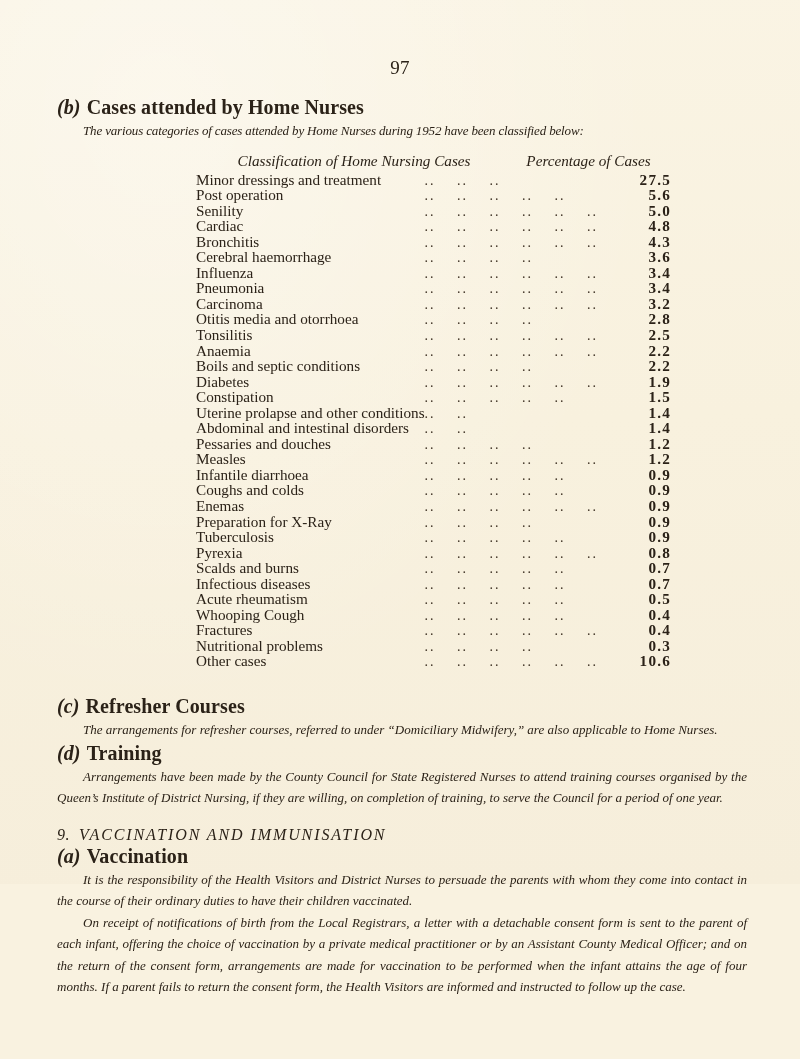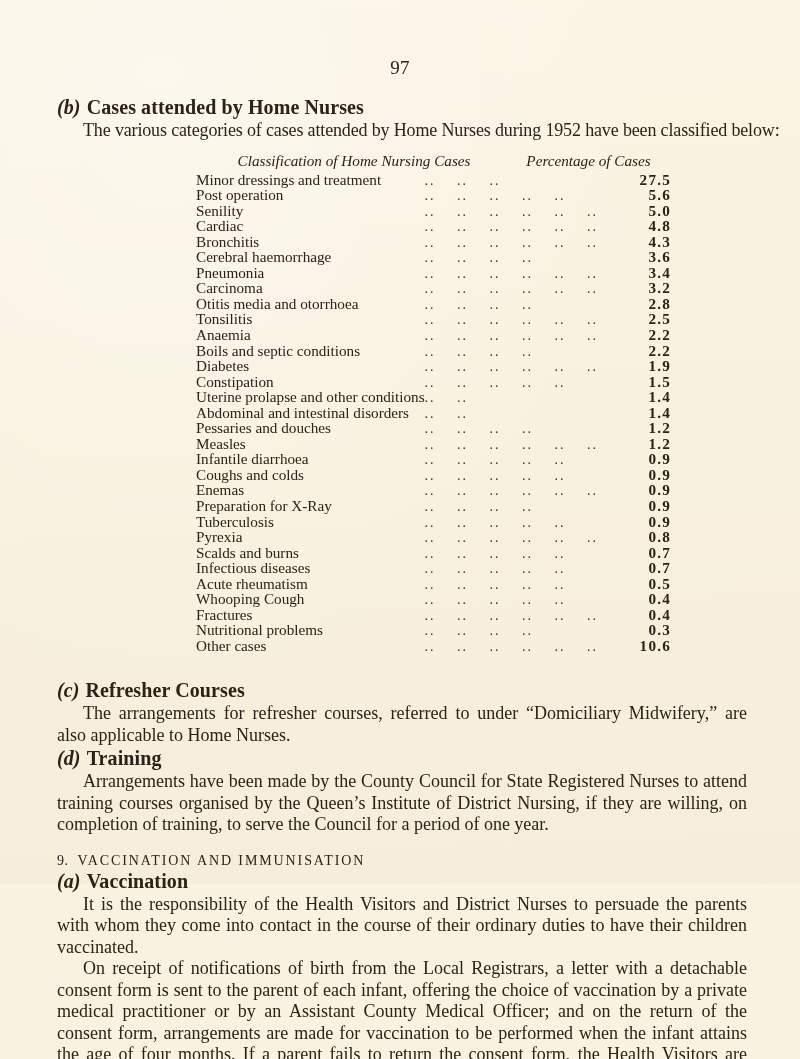--- a/index.html
+++ b/index.html
@@ -48,26 +48,27 @@
     white-space: nowrap;
   }
   .sec-heading .marker {
     font-style: italic;
     font-weight: bold;
   }
   .sec-heading .marker-txt {
     margin-left: 6px;
   }
   p.body-text {
-    font-size: 18px;
+    font-size: 13px;
     line-height: 21.5px;
     margin: 0;
     text-align: justify;
     text-indent: 26px;
     hyphens: none;
+    font-style: italic;
   }
   .intro {
     margin-top: 2px;
     font-size: 17.4px;
     line-height: 22px;
     text-indent: 22px;
     letter-spacing: -0.15px;
     white-space: nowrap;
   }
 
@@ -130,24 +131,25 @@
     font-weight: bold;
   }
 
   .after-table {
     margin-top: 25px;
   }
   .block {
     margin-top: 1px;
   }
   .main-heading {
-    font-size: 14px;
+    font-size: 16px;
     letter-spacing: 1.9px;
     margin: 17px 0 1px 0;
     font-weight: normal;
+    font-style: italic;
   }
   .main-heading .num {
     letter-spacing: 0.5px;
     margin-right: 9px;
   }
 </style>
 </head>
 <body>
 
 <div class="page">
@@ -193,20 +195,25 @@
               <td class="label">Bronchitis</td>
               <td class="leaders"><span class="dots">.. .. .. .. .. ..</span></td>
               <td class="value">4.3</td>
             </tr>
             <tr>
               <td class="label">Cerebral haemorrhage</td>
               <td class="leaders"><span class="dots">.. .. .. ..</span></td>
               <td class="value">3.6</td>
             </tr>
             <tr>
+              <td class="label">Influenza</td>
+              <td class="leaders"><span class="dots">.. .. .. .. .. ..</span></td>
+              <td class="value">3.4</td>
+            </tr>
+            <tr>
               <td class="label">Pneumonia</td>
               <td class="leaders"><span class="dots">.. .. .. .. .. ..</span></td>
               <td class="value">3.4</td>
             </tr>
             <tr>
               <td class="label">Carcinoma</td>
               <td class="leaders"><span class="dots">.. .. .. .. .. ..</span></td>
               <td class="value">3.2</td>
             </tr>
             <tr>

